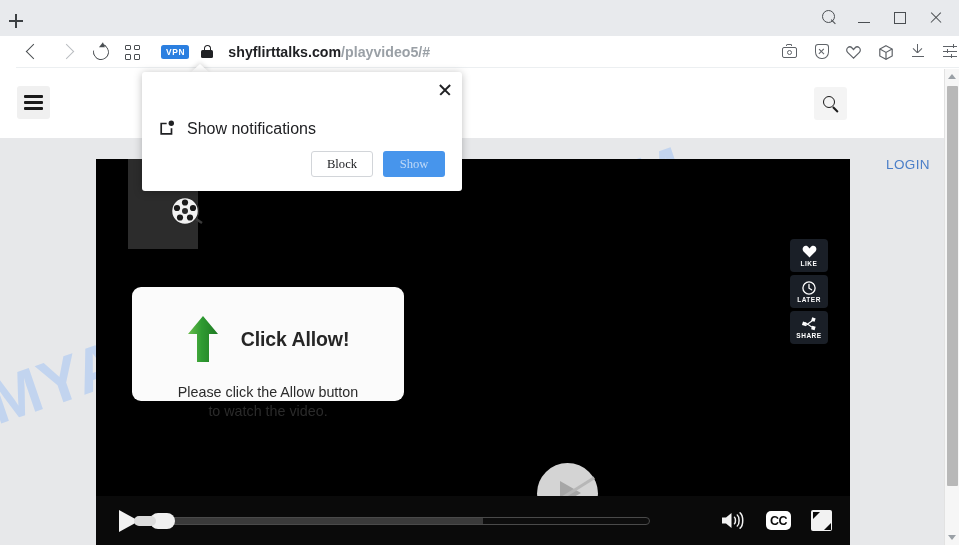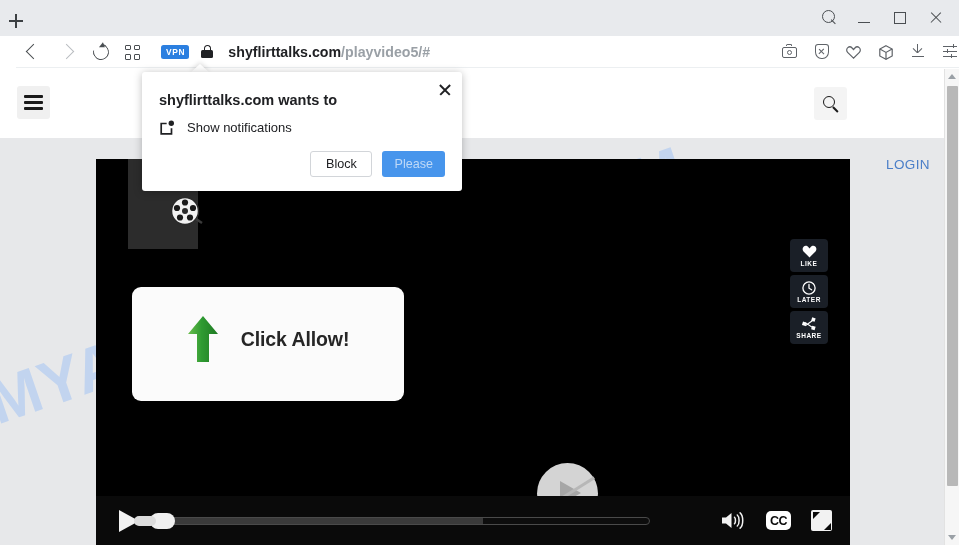--- a/index.html
+++ b/index.html
@@ -362,23 +362,23 @@
     content:""; position:absolute; left:1px; top:7.5px; width:14px; height:1.5px; background:#202124;
   }
   .notif-close::before{transform:rotate(45deg)} .notif-close::after{transform:rotate(-45deg)}
   .notif-title {
     position:absolute; left:17px; top:20px;
     font-size:14.5px; font-weight:bold; color:#202124;
   }
   .notif-perm-ico { position:absolute; left:17px; top:48px; width:17px; height:17px; }
   .notif-perm {
     position:absolute; left:45px; top:48px;
-    font-size:13px; color:#202124;
-  }
-  .notif-actions { position:absolute; right:17px; bottom:14px; display:flex; gap:10px; }
+    font-size:16px; color:#202124;
+  }
+  .notif-actions { position:absolute; right:17px; bottom:14px; display:flex; gap:10px;font-family:Liberation Serif, serif; }
   .btn-block {
     min-width:62px; height:26px; border:1px solid #d2d5d9; border-radius:3px;
     background:#ffffff; color:#202124; font-size:12.6px;
     display:flex; align-items:center; justify-content:center; padding:0 12px;
     box-sizing:border-box;
   }
   .btn-allow {
     min-width:62px; height:26px; border:none; border-radius:3px;
     background:#4795ec; color:#bfd9f7; font-size:12.6px;
     display:flex; align-items:center; justify-content:center; padding:0 12px;
@@ -602,43 +602,46 @@
               <stop offset="0%" stop-color="#6bbf4d"></stop>
                   <stop offset="45%" stop-color="#2f9b32"></stop>
                   <stop offset="100%" stop-color="#1f7a23"></stop>
             </linearGradient>
               </defs>
             <path d="M16 1 31 19h-9v28H10V19H1z" fill="url(#ag)"></path>
           </svg>
         </span>
         <span class="ca-title">Click Allow!</span>
       </div>
+      <div class="ca-body">
+        <div>Please click the Allow button</div>
+        <div>to watch the video.</div>
+      </div>
     </div>
   </div>
 
   <div class="vscroll">
     <span class="vs-arrow up">
         <i></i>
       </span>
     <span class="vs-thumb"></span>
     <span class="vs-arrow dn">
         <i></i>
       </span>
   </div>
 
   <div class="notif-tail"></div>
   <div class="notif">
     <span class="notif-close"></span>
-    <div class="notif-title">shyflirttalks.com wants to</div>
     <span class="notif-perm-ico">
       <svg width="17" height="17" viewBox="0 0 17 17">
         <path d="M12.5 9.2v4.6H2.2V3.5h4.6" fill="none" stroke="#202124" stroke-width="1.7" stroke-linecap="square"></path>
         <circle cx="12.3" cy="3.3" r="2.7" fill="#202124"></circle>
       </svg>
     </span>
     <div class="notif-perm">Show notifications</div>
     <div class="notif-actions">
       <div class="btn-block">Block</div>
-      <div class="btn-allow">Please</div>
+      <div class="btn-allow">Show</div>
     </div>
   </div>
 
 </div>
 
 </body></html>

